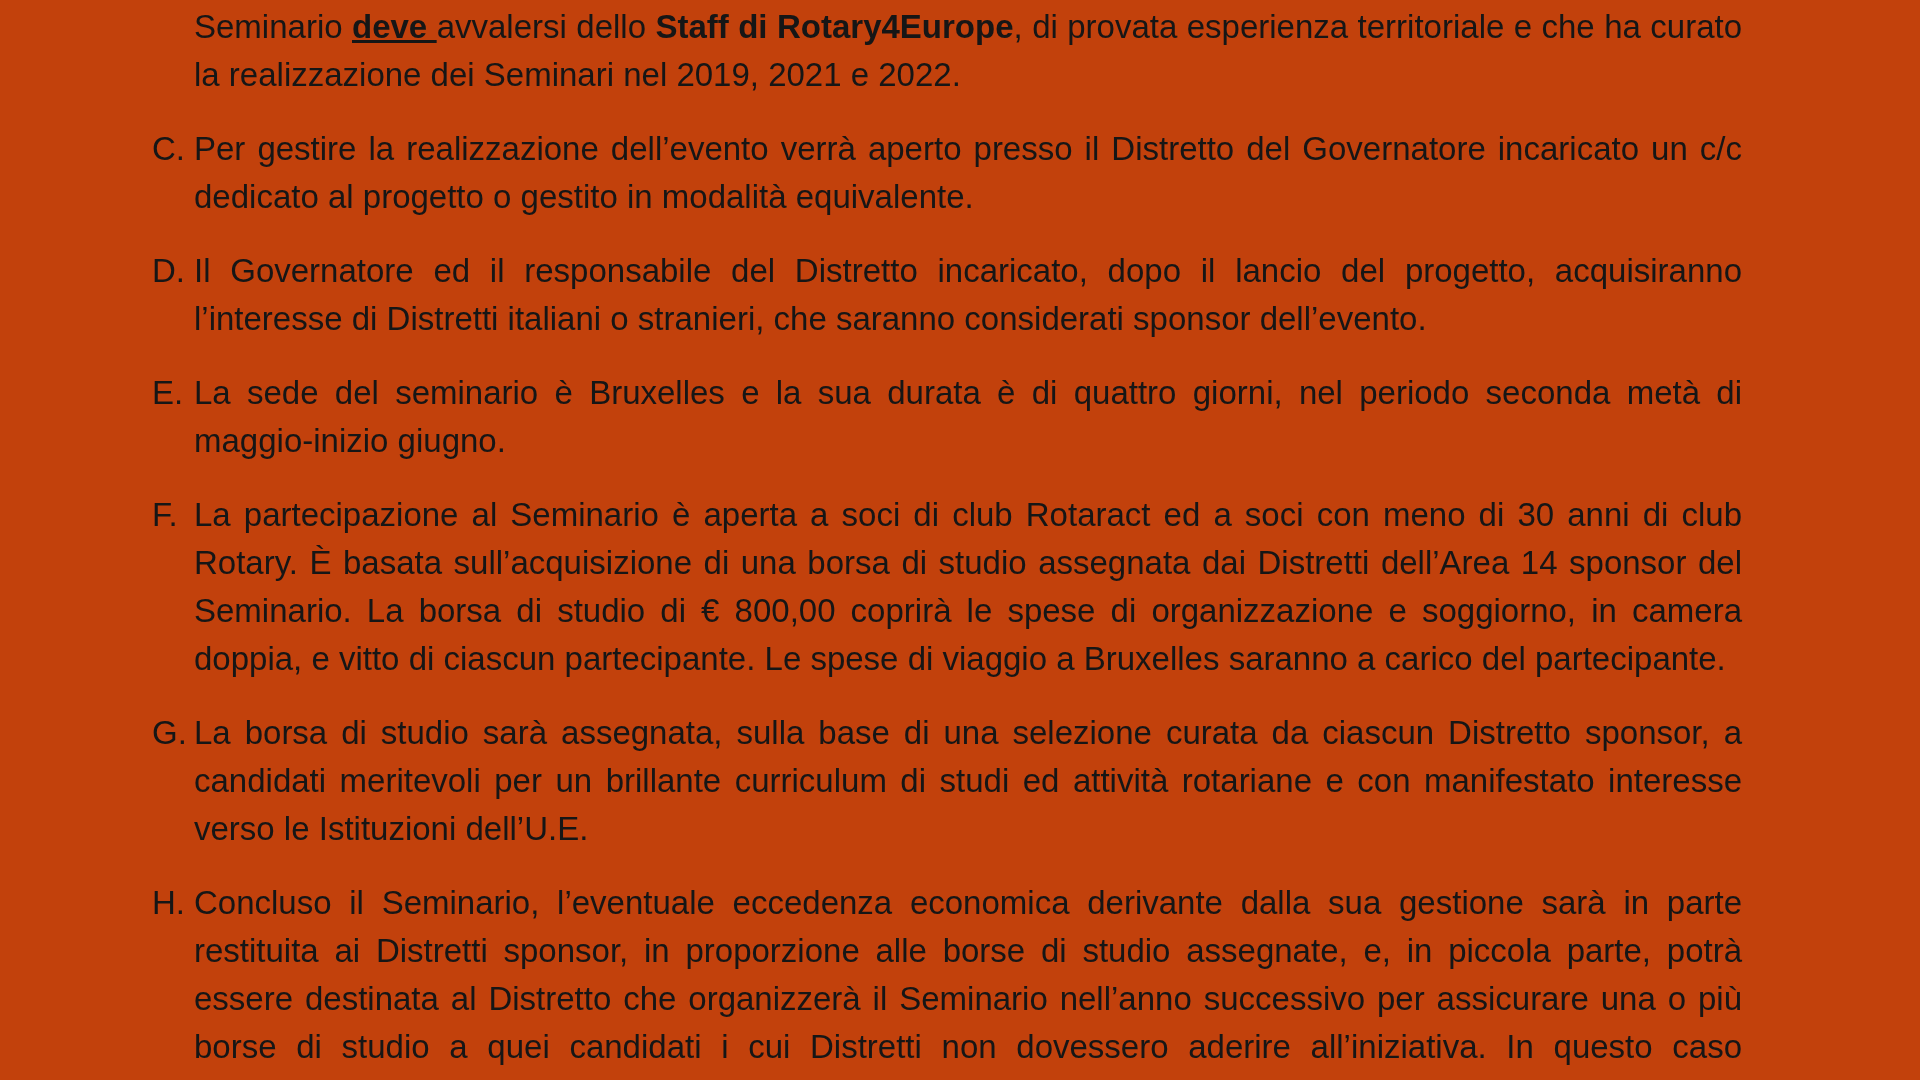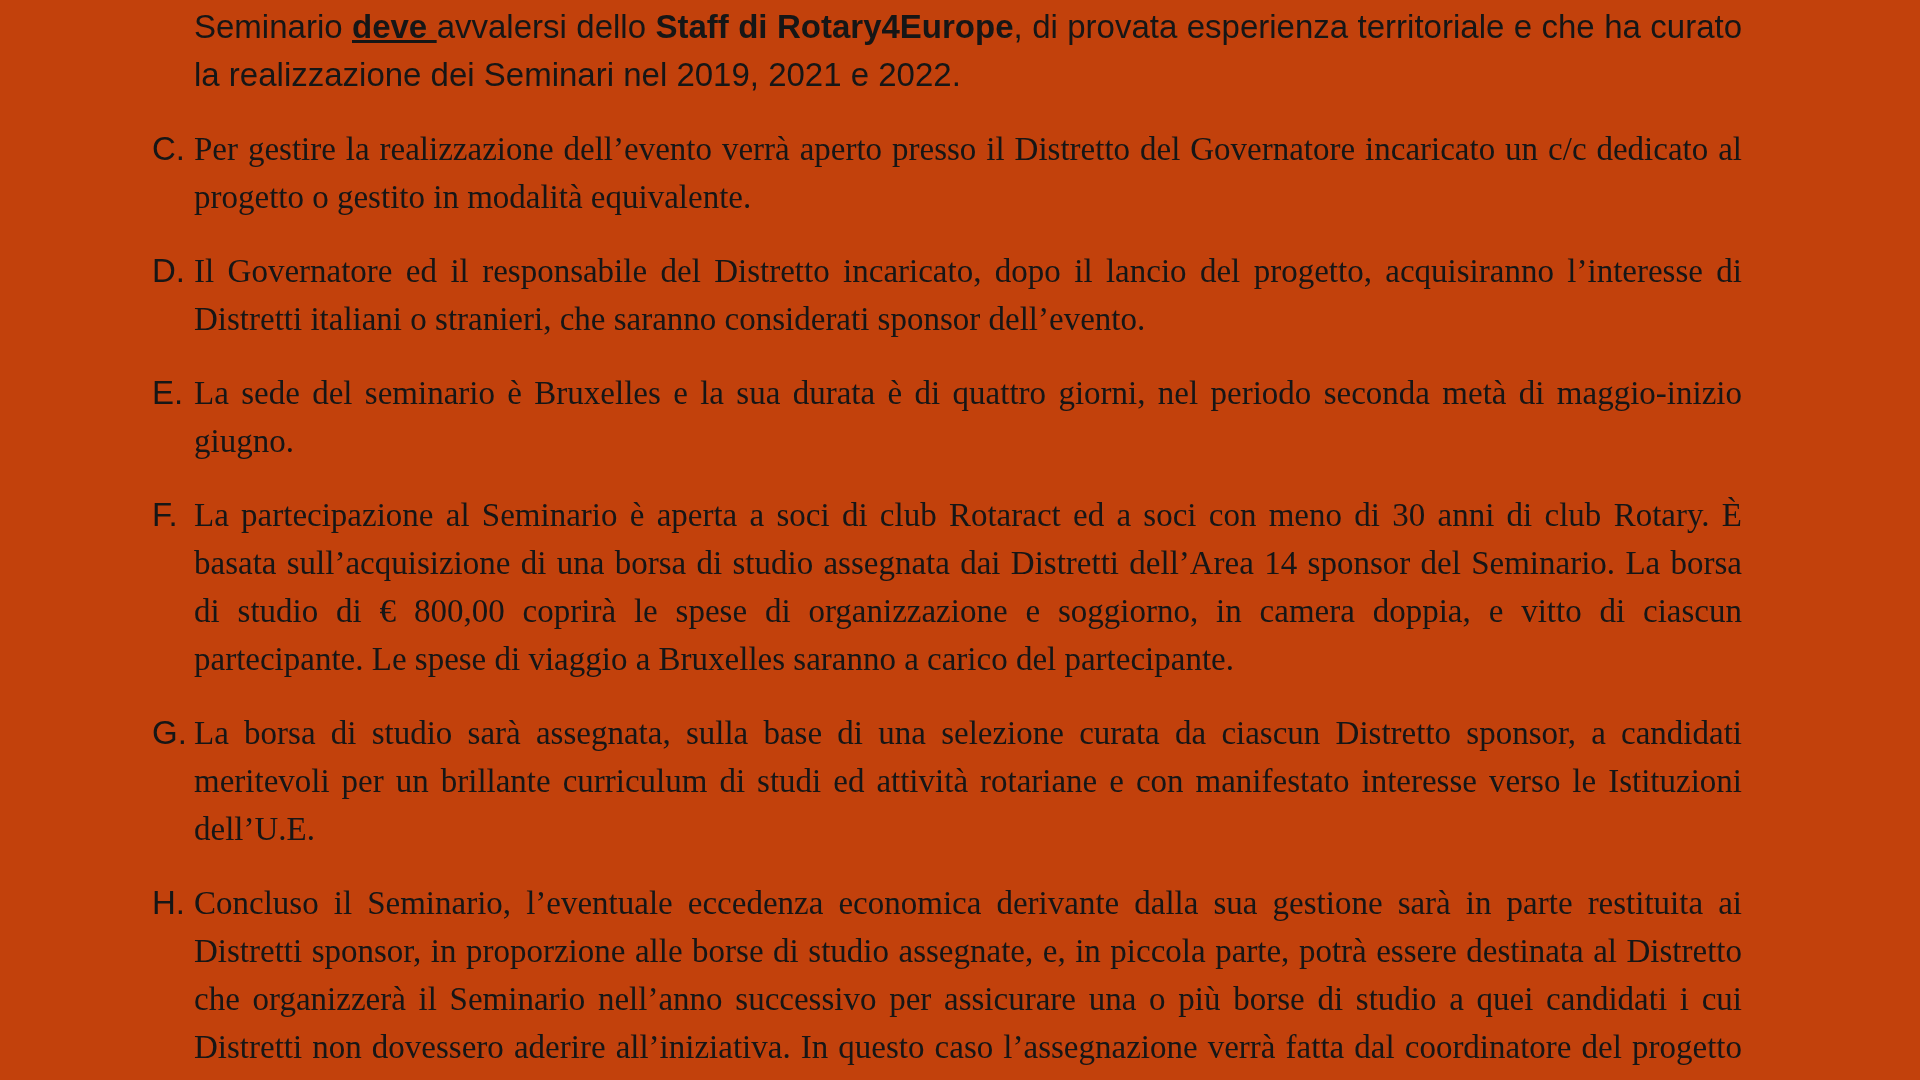--- a/index.html
+++ b/index.html
@@ -38,21 +38,20 @@
   .item:last-child {
     margin-bottom: 0;
   }
   .letter {
     flex: 0 0 42px;
     text-align: left;
   }
   .text {
     flex: 1;
     text-align: justify;
-    font-family: Liberation Serif, serif;
   }
   .bold { font-weight: bold; }
   .underline { text-decoration: underline; }
 </style>
 </head>
 <body>
 
 <div class="page">
   <div class="content">
 

